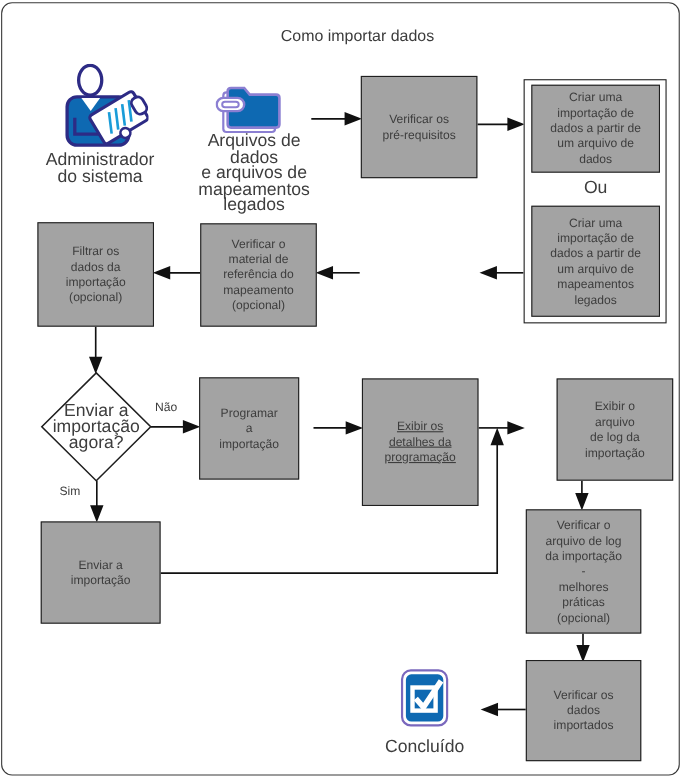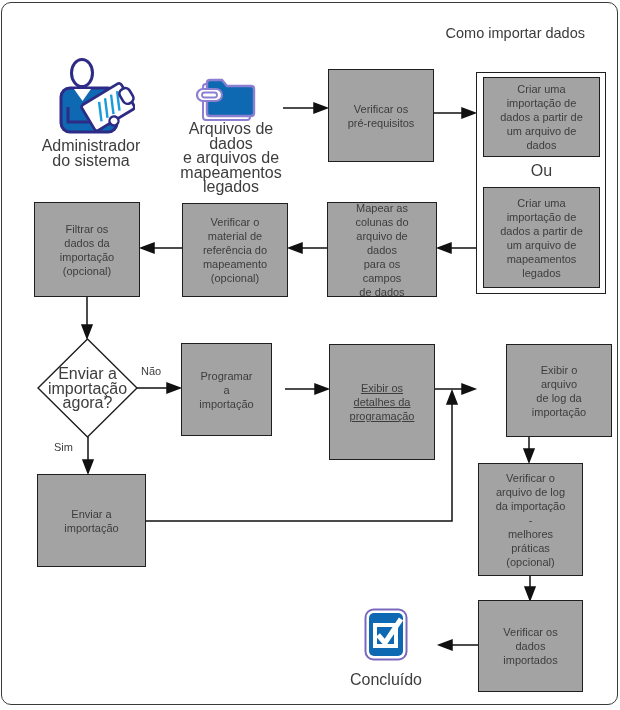--- a/index.html
+++ b/index.html
@@ -6,21 +6,21 @@
   #canvas {
     position:relative; width:620px; height:710px; background:#ffffff;
     font-family:"Liberation Sans", sans-serif; color:#3d3d3d; overflow:hidden;
   }
   #frame {
     position:absolute; left:1px; top:2px; width:615px; height:701px;
     border:1.6px solid #3a3a3a; border-radius:10px;
   }
   .title {
     position:absolute; left:65px; top:25px; width:520px;
-    text-align:right; font-size:14.5px; color:#3b3b3b;
+    text-align:center; font-size:14.5px; color:#3b3b3b;
   }
   .box {
     position:absolute; box-sizing:border-box; background:#a3a3a3;
     border:1.4px solid #1f1f1f; display:flex; align-items:center; justify-content:center;
     text-align:center; white-space:pre-line; font-size:11px; line-height:14px; color:#3d3d3d;
     padding:16px;
   }
   .groupbox { position:absolute; box-sizing:border-box; background:#ffffff; border:1.4px solid #1f1f1f; }
   .plainlabel {
     position:absolute; text-align:center; white-space:pre-line;
@@ -140,25 +140,20 @@
 um arquivo de
 dados</div>
   <div class="plainlabel" style="left:483px; top:164px; width:117px;">Ou</div>
   <div class="box" style="left:483px; top:187px; width:117px; height:101px;">Criar uma
 importação de
 dados a partir de
 um arquivo de
 mapeamentos
 legados</div>
 
-  <div class="box" style="left:327px; top:202px; width:110px; height:95px;">Mapear as
-colunas do
-arquivo de dados
-para os campos
-de dados</div>
   <div class="box" style="left:182px; top:203px; width:106px; height:94px;">Verificar o
 material de
 referência do
 mapeamento
 (opcional)</div>
   <div class="box" style="left:34px;  top:202px; width:106px; height:95px;">Filtrar os
 dados da
 importação
 (opcional)</div>
 

